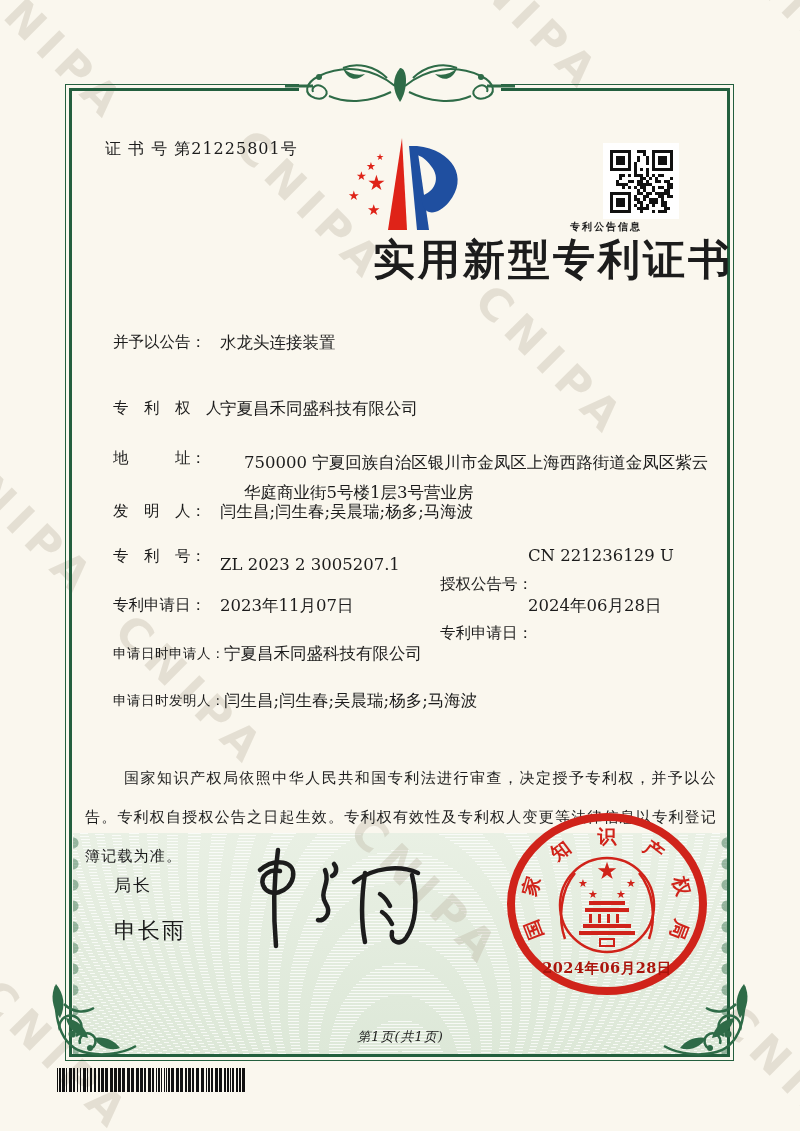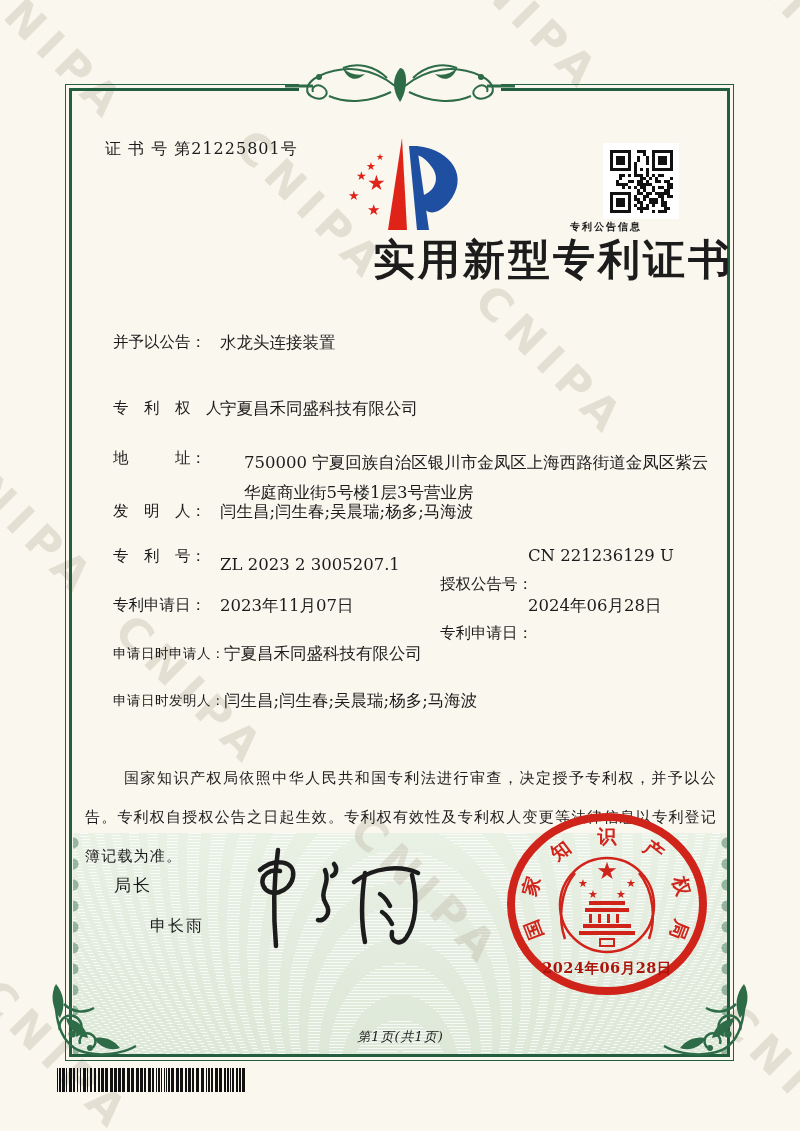--- a/index.html
+++ b/index.html
@@ -84,22 +84,22 @@
   .r-originv{ top:690px; }
 
   
   .statement { left:85px; top:759px; width:632px; z-index:4;
     font-size:15px; line-height:39px; letter-spacing:1.2px;
     text-align:justify; text-indent:2.6em; }
 
   
   .officer-title { left:114px; top:874px; font-size:17px; z-index:4;
     font-family:"DejaVu Sans","Liberation Sans",sans-serif; letter-spacing:2px; }
-  .officer-name  { left:114px; top:916px; font-size:16px; z-index:4;
-    font-family:Liberation Serif, serif; letter-spacing:2px;margin-left:36px; }
+  .officer-name  { left:114px; top:916px; font-size:22px; z-index:4;
+    font-family:Liberation Serif, serif; letter-spacing:2px; }
   .signature { left:228px; top:842px; width:205px; height:110px; z-index:5; }
 
   
   .seal { left:503px; top:811px; width:208px; height:188px; z-index:5; }
   .seal-char { position:absolute; width:24px; height:24px; line-height:24px;
     text-align:center; font-size:19px; font-weight:bold; color:#d0231a; }
   .seal-date { position:absolute; left:0; width:208px; top:148px;
     text-align:center; font-size:14.5px; font-weight:bold; color:#ab150c;
     letter-spacing:0.5px; }
 

